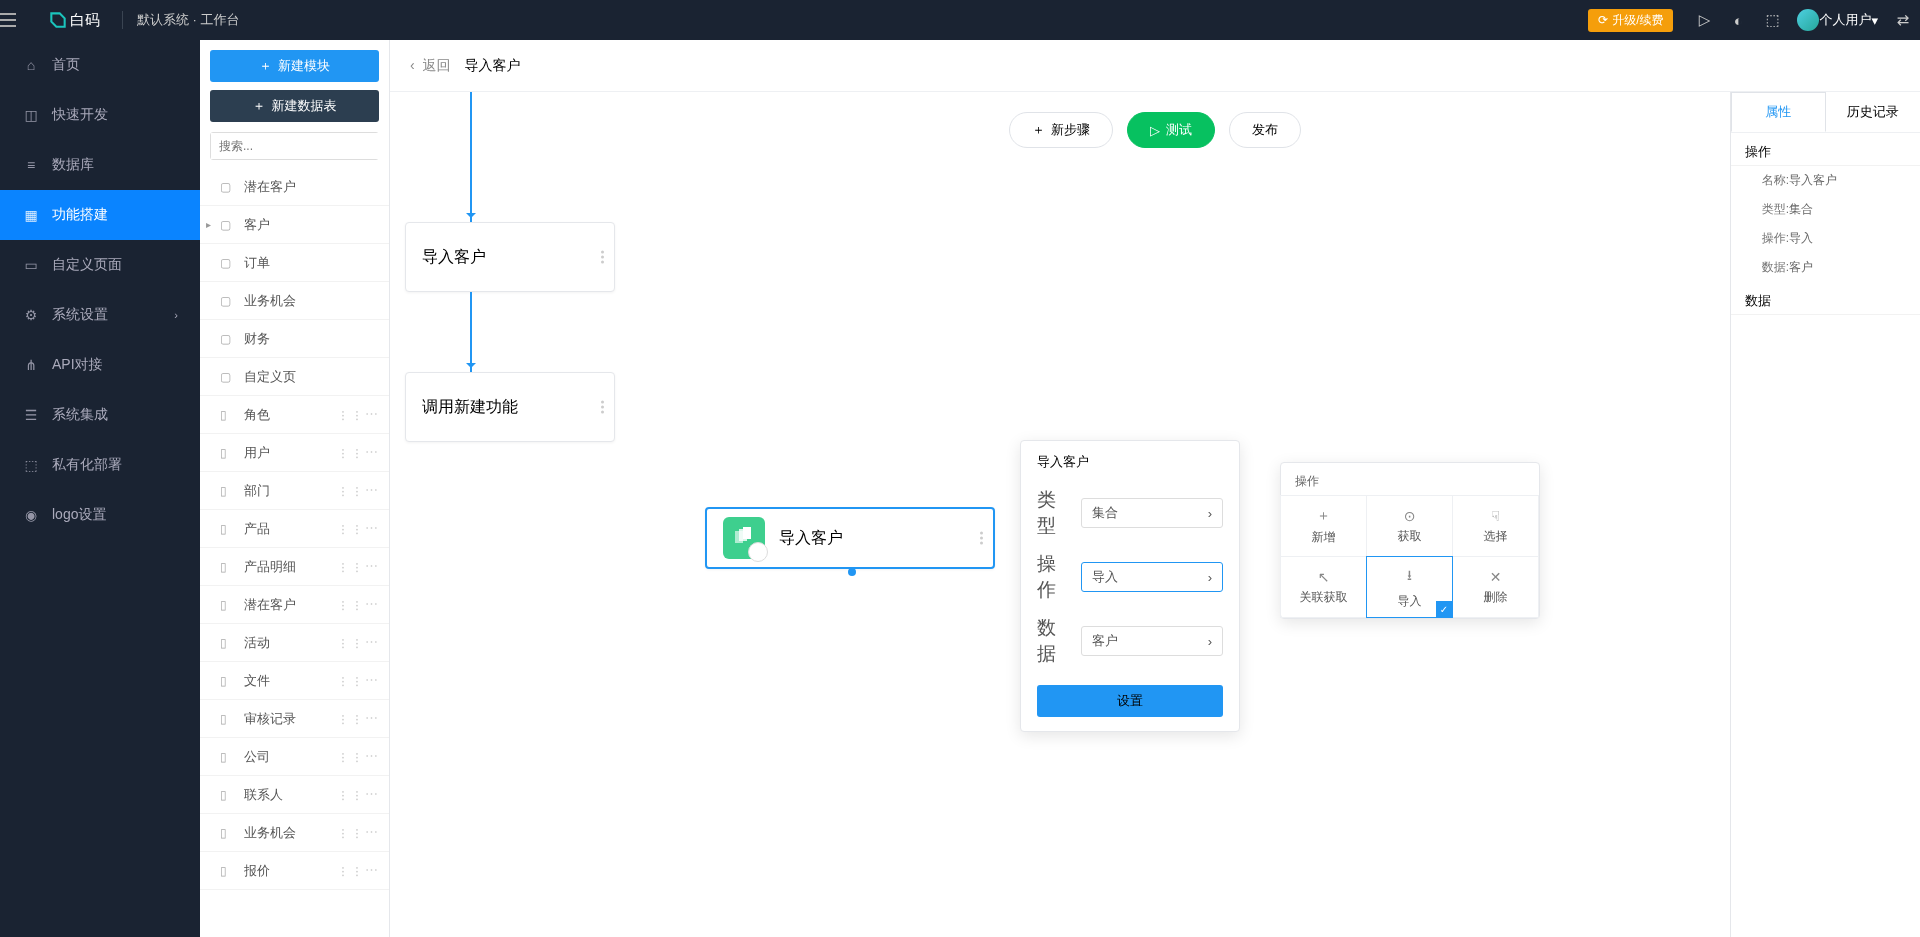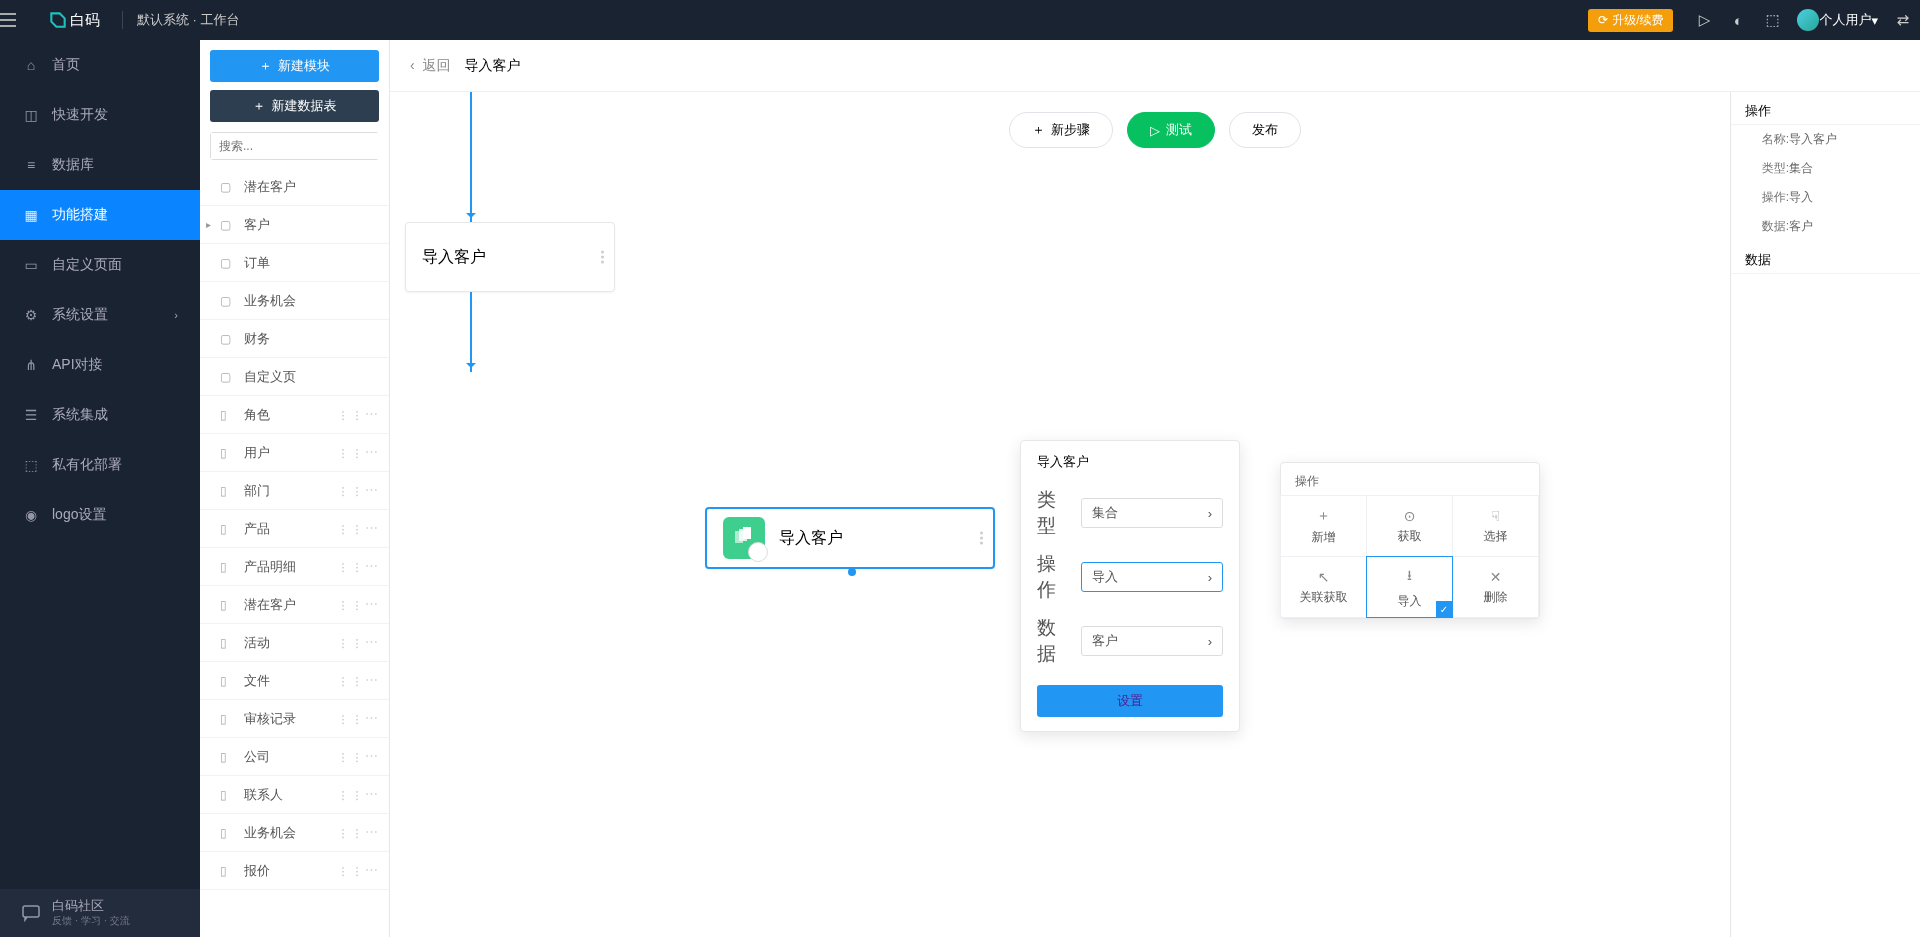--- a/index.html
+++ b/index.html
@@ -66,21 +66,21 @@
 .arrow { position:absolute; width:2px; background:#2196f3; }
 .arrow::after { content:""; position:absolute; bottom:-1px; left:-4px; border:5px solid transparent; border-top-color:#2196f3; }
 
 
 .popover { position:absolute; width:220px; background:#fff; border:1px solid #e5e7eb; border-radius:4px; box-shadow:0 4px 16px rgba(0,0,0,.1); z-index:10; }
 .popover .ptitle { padding:12px 16px 10px; font-size:13px; font-weight:500; }
 .popover .prow { display:flex; align-items:center; padding:6px 16px; gap:10px; }
 .popover .plabel { width:34px; font-size:19px; color:#555; }
 .popover .psel { flex:1; height:30px; border:1px solid #ddd; border-radius:3px; display:flex; align-items:center; padding:0 10px; font-size:13px; cursor:pointer; justify-content:space-between; color:#555; }
 .popover .psel.hl { border-color:#2196f3; }
-.popover .psubmit { margin:12px 16px 14px; height:32px; background:#2196f3; color:#4c1d95; border:none; border-radius:3px; font-size:13px; cursor:pointer; width:calc(100% - 32px); }
+.popover .psubmit { margin:12px 16px 14px; height:32px; background:#2196f3; color:#000000; border:none; border-radius:3px; font-size:13px; cursor:pointer; width:calc(100% - 32px); }
 
 
 .opsbox { position:absolute; width:260px; background:#fff; border:1px solid #e5e7eb; border-radius:4px; box-shadow:0 4px 16px rgba(0,0,0,.1); z-index:10; }
 .opsbox .otitle { padding:10px 14px 6px; font-size:12px; color:#666; }
 .opsbox .ogrid { display:grid; grid-template-columns:repeat(3,1fr); }
 .opsbox .ocell { height:62px; border:1px solid #eef0f3; margin:-1px 0 0 -1px; display:flex; flex-direction:column; align-items:center; justify-content:center; gap:4px; font-size:12px; color:#555; cursor:pointer; position:relative; }
 .opsbox .ocell.sel { border:1px solid #2196f3; z-index:1; }
 .opsbox .ocell.sel::after { content:"✓"; position:absolute; right:0; bottom:0; width:16px; height:16px; background:#2196f3; color:#fff; font-size:10px; display:flex; align-items:center; justify-content:center; }
 .opsbox .oicon { font-size:14px; color:#888; }
 
@@ -165,32 +165,20 @@
       </div>
       <div class="item">
         <span class="nicon">⬚</span>
         <span>私有化部署</span>
       </div>
       <div class="item">
         <span class="nicon">◉</span>
         <span>logo设置</span>
       </div>
     </div>
-  <div class="footer">
-    <span class="nicon">
-      <svg width="18" height="18" viewBox="0 0 18 18">
-          <rect x="1" y="2" width="16" height="11" rx="2" fill="none" stroke="#aab" stroke-width="1.5"></rect>
-          <path d="M5 13l-2 3v-3" fill="none" stroke="#aab" stroke-width="1.5"></path>
-        </svg>
-    </span>
-    <div>
-      <div class="ft">白码社区</div>
-      <div class="fs">反馈 · 学习 · 交流</div>
-    </div>
-  </div>
 </div>
 
 <div class="secpanel">
   <div class="btns">
     <button class="btn btn-blue">
         <span>＋</span>
         <span>新建模块</span>
       </button>
     <button class="btn btn-dark">
         <span>＋</span>
@@ -376,20 +364,28 @@
     <div class="arrow" style="left:80px; top:0; height:130px;"></div>
     <div class="node" style="left:15px; top:130px;">
       <span>导入客户</span>
       <div class="ndots">
           <i></i>
           <i></i>
           <i></i>
         </div>
     </div>
     <div class="arrow" style="left:80px; top:200px; height:80px;"></div>
+    <div class="node" style="left:15px; top:280px;">
+      <span>调用新建功能</span>
+      <div class="ndots">
+          <i></i>
+          <i></i>
+          <i></i>
+        </div>
+    </div>
     <div class="node selected" style="left:315px; top:415px;">
       <div class="nicon2">
         <svg width="22" height="22" viewBox="0 0 22 22">
             <rect x="2" y="4" width="8" height="12" fill="#fff" opacity=".6"></rect>
             <rect x="6" y="2" width="8" height="12" fill="#fff" opacity=".8"></rect>
             <rect x="10" y="0" width="8" height="12" fill="#fff"></rect>
           </svg>
       </div>
       <span>导入客户</span>
       <div class="ndots">
@@ -453,20 +449,24 @@
           </div>
           <div class="ocell">
             <div class="oicon">✕</div>
             <div>删除</div>
           </div>
         </div>
     </div>
   </div>
 
   <div class="rpanel">
+    <div class="rtabs">
+      <div class="rtab active">属性</div>
+      <div class="rtab">历史记录</div>
+    </div>
     <div class="rsect">操作</div>
     <div id="rrows">
         <div class="rrow">
           <div class="rk">名称:</div>
           <div>导入客户</div>
         </div>
         <div class="rrow">
           <div class="rk">类型:</div>
           <div>集合</div>
         </div>

